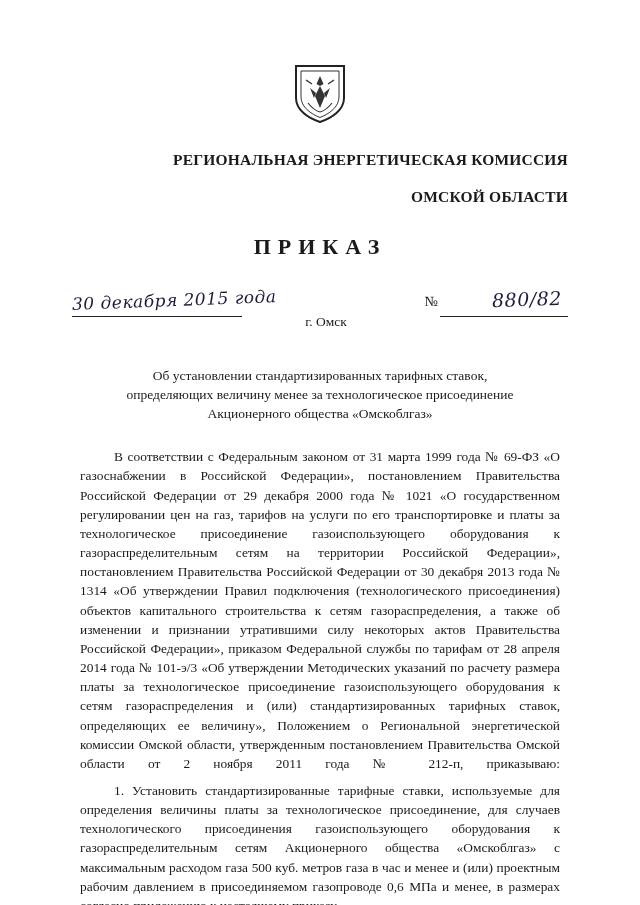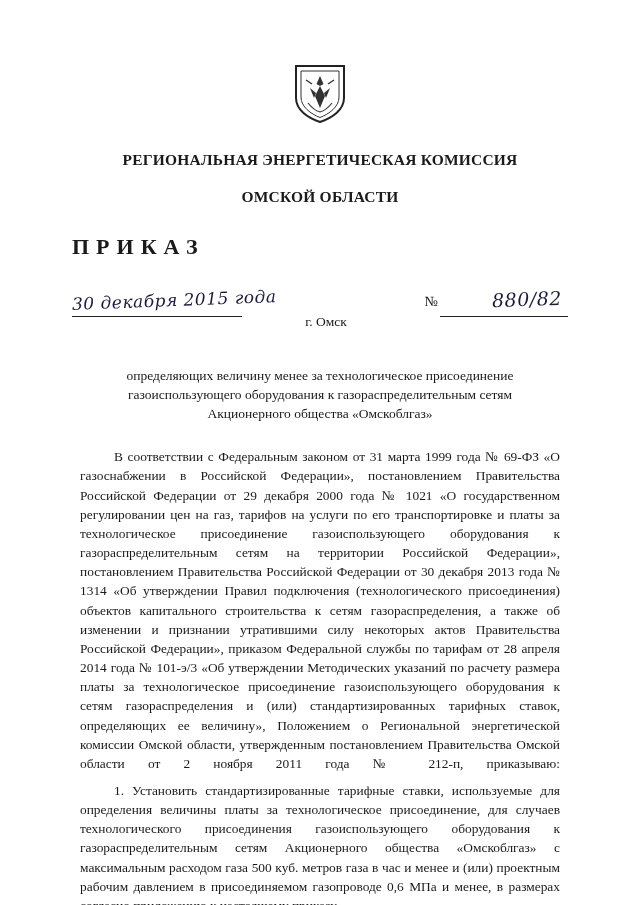--- a/index.html
+++ b/index.html
@@ -31,31 +31,31 @@
   }
   .emblem {
     width: 56px;
     height: 62px;
     position: relative;
   }
 
   
   .org-title {
     margin-top: 26px;
-    text-align: center;
+    text-align: right;
     font-weight: bold;
     font-size: 15.5px;
     letter-spacing: 0.2px;
     line-height: 1.35;
   }
   .org-title .line2 { display: block; margin-top: 16px; }
 
   .doc-type {
     margin-top: 26px;
-    text-align: left;
+    text-align: center;
     font-weight: bold;
     font-size: 22px;
     letter-spacing: 7px;
   }
 
   
   .meta-row {
     margin-top: 30px;
     position: relative;
     height: 46px;
@@ -166,22 +166,22 @@
   <div class="meta-row">
     <div class="handwritten date-hand">30 декабря 2015 года</div>
     <div class="date-rule"></div>
     <div class="city">г. Омск</div>
     <div class="num-label">№</div>
     <div class="handwritten num-hand">880/82</div>
     <div class="num-rule"></div>
   </div>
 
   <div class="subject">
+    <span>Об установлении стандартизированных тарифных ставок,</span>
     <span>определяющих величину менее за технологическое присоединение</span>
-    <span>газоиспользующего оборудования к газораспределительным сетям</span>
     <span>Акционерного общества «Омскоблгаз»</span>
   </div>
 
   <div class="body-text">
     <p class="justify-all">В соответствии с Федеральным законом от 31 марта 1999 года № 69-ФЗ «О газоснабжении в Российской Федерации», постановлением Правительства Российской Федерации от 29 декабря 2000 года № 1021 «О государственном регулировании цен на газ, тарифов на услуги по его транспортировке и платы за технологическое присоединение газоиспользующего оборудования к газораспределительным сетям на территории Российской Федерации», постановлением Правительства Российской Федерации от 30 декабря 2013 года № 1314 «Об утверждении Правил подключения (технологического присоединения) объектов капитального строительства к сетям газораспределения, а также об изменении и признании утратившими силу некоторых актов Правительства Российской Федерации», приказом Федеральной службы по тарифам от 28 апреля 2014 года № 101-э/3 «Об утверждении Методических указаний по расчету размера платы за технологическое присоединение газоиспользующего оборудования к сетям газораспределения и (или) стандартизированных тарифных ставок, определяющих ее величину», Положением о Региональной энергетической комиссии Омской области, утвержденным постановлением Правительства Омской области от 2 ноября 2011 года № 212-п, приказываю:</p>
     <p>1. Установить стандартизированные тарифные ставки, используемые для определения величины платы за технологическое присоединение, для случаев технологического присоединения газоиспользующего оборудования к газораспределительным сетям Акционерного общества «Омскоблгаз» с максимальным расходом газа 500 куб. метров газа в час и менее и (или) проектным рабочим давлением в присоединяемом газопроводе 0,6 МПа и менее, в размерах согласно приложению к настоящему приказу.</p>
     <p>2. Стандартизированные тарифные ставки, установленные в пункте 1 настоящего приказа, действуют с 1 января 2016 года по 31 декабря 2016 года.</p>
   </div>
 
 </div>

